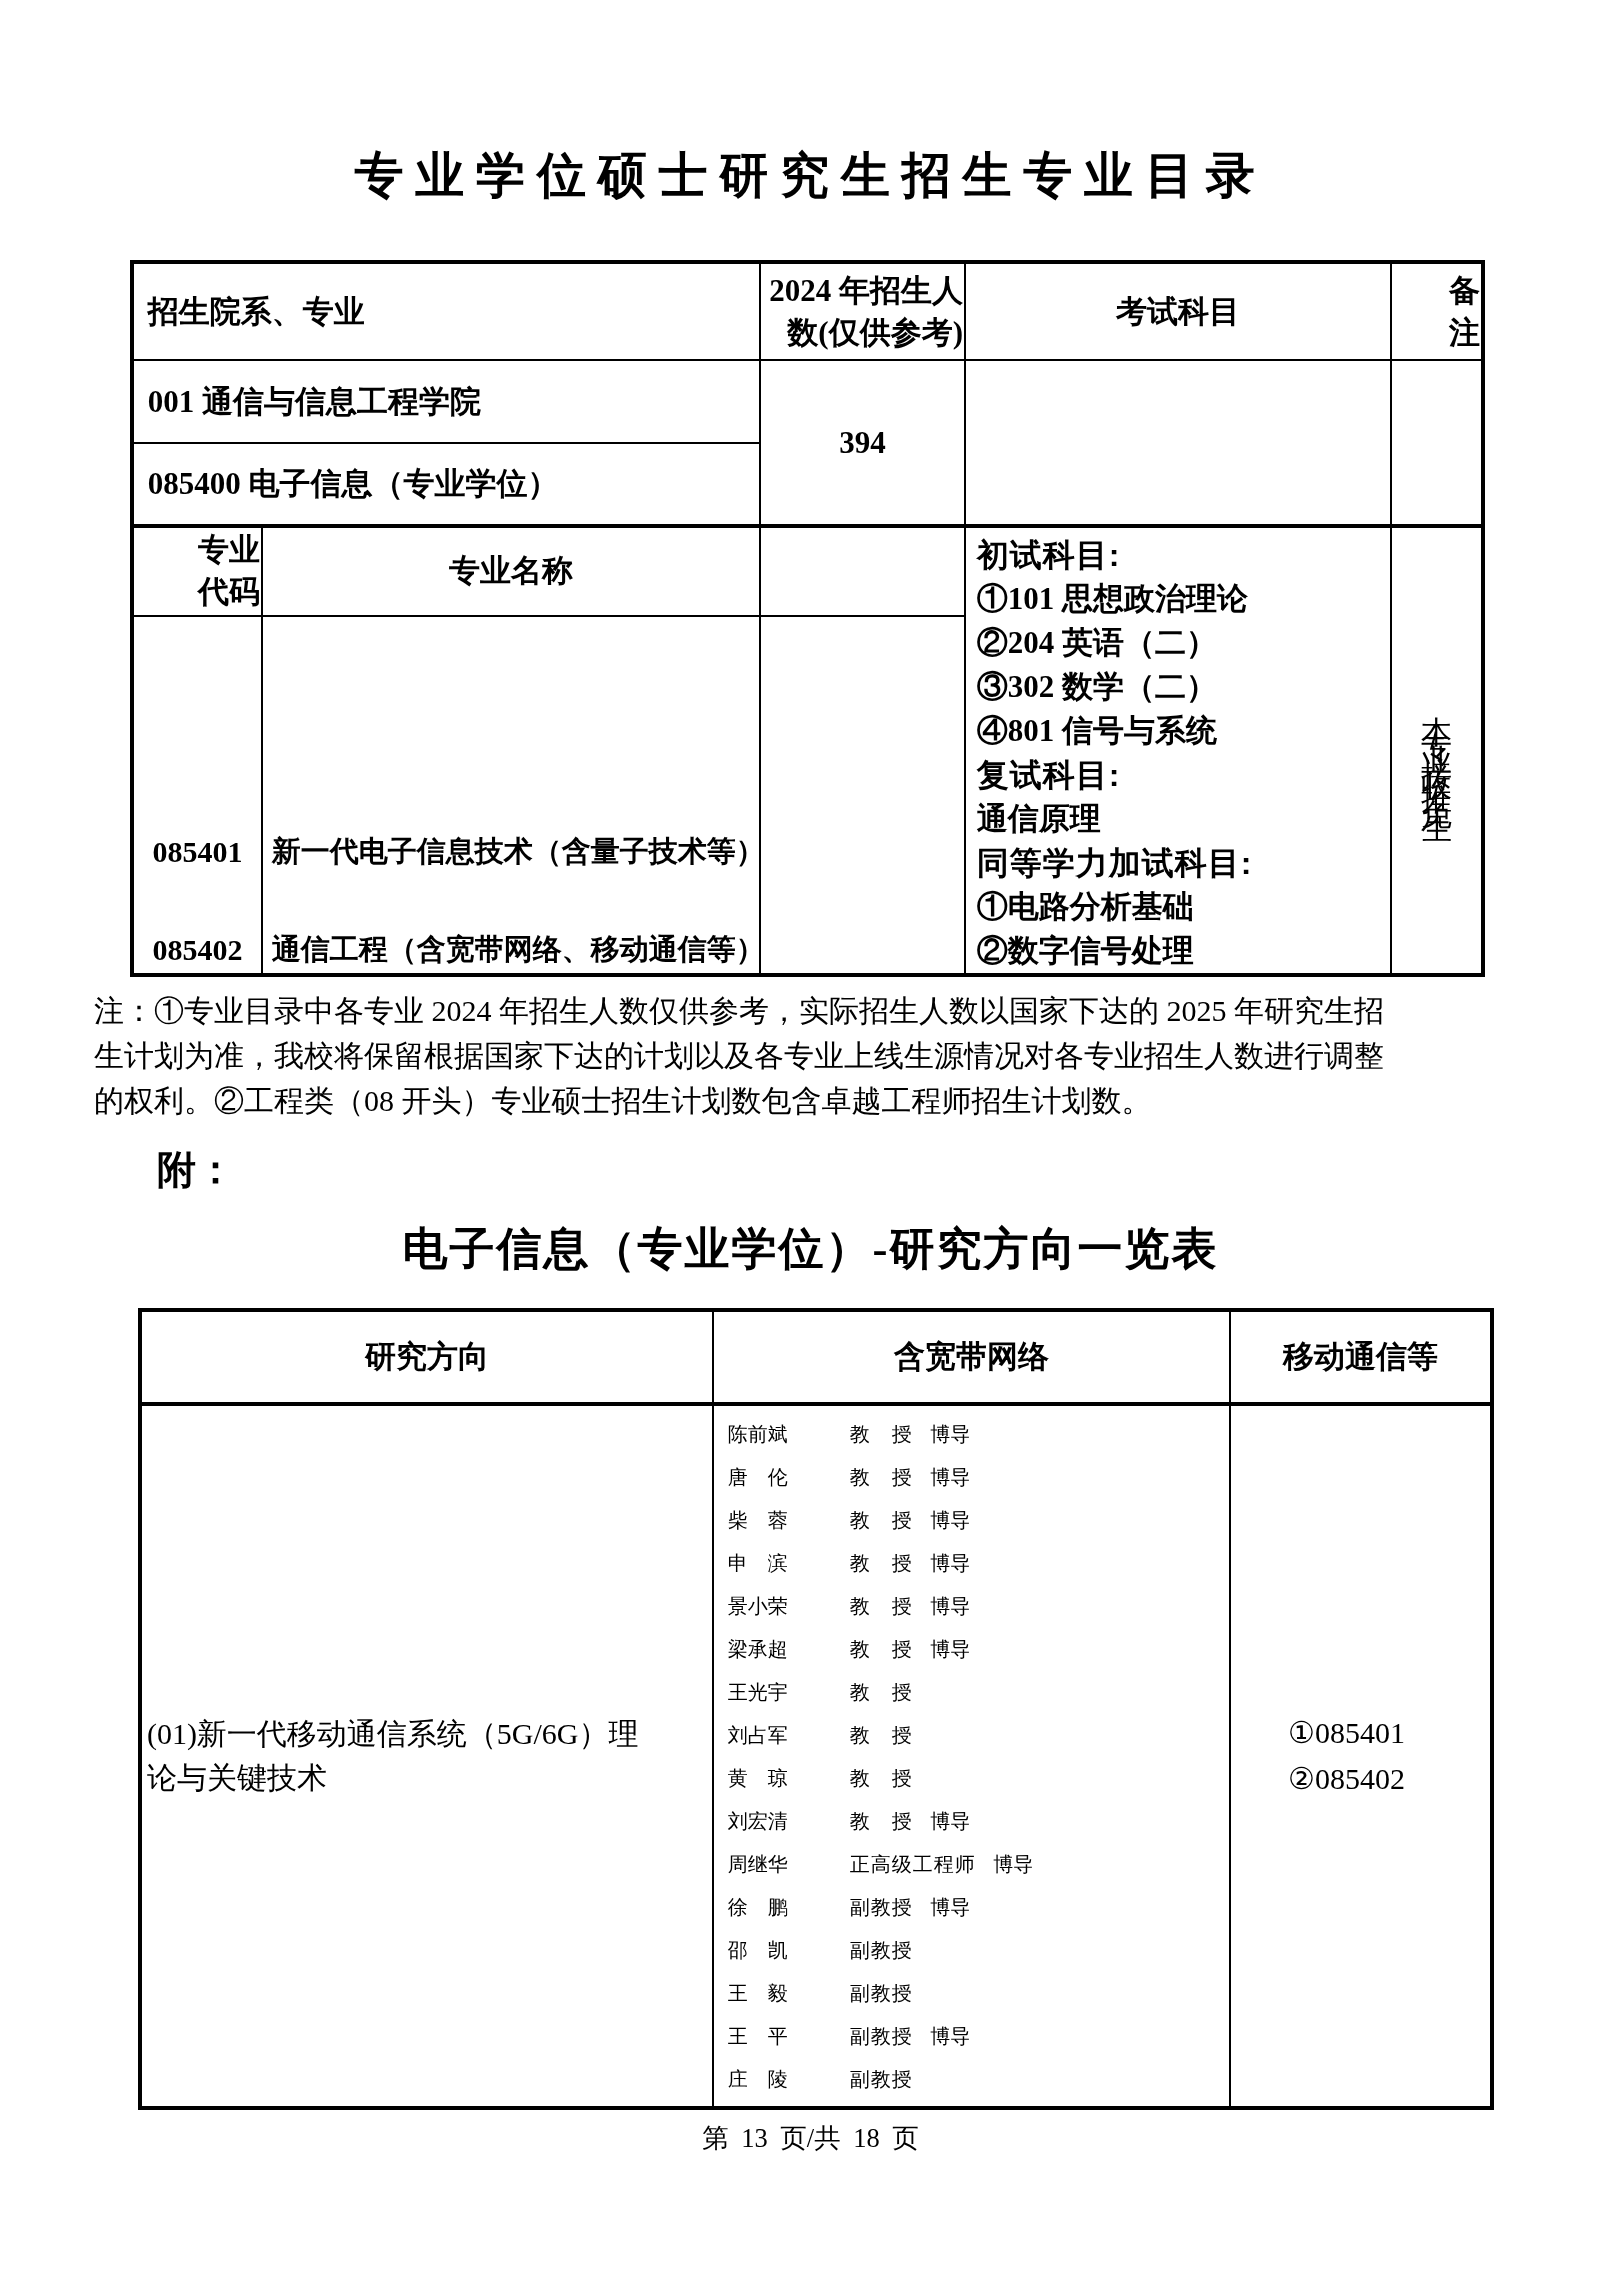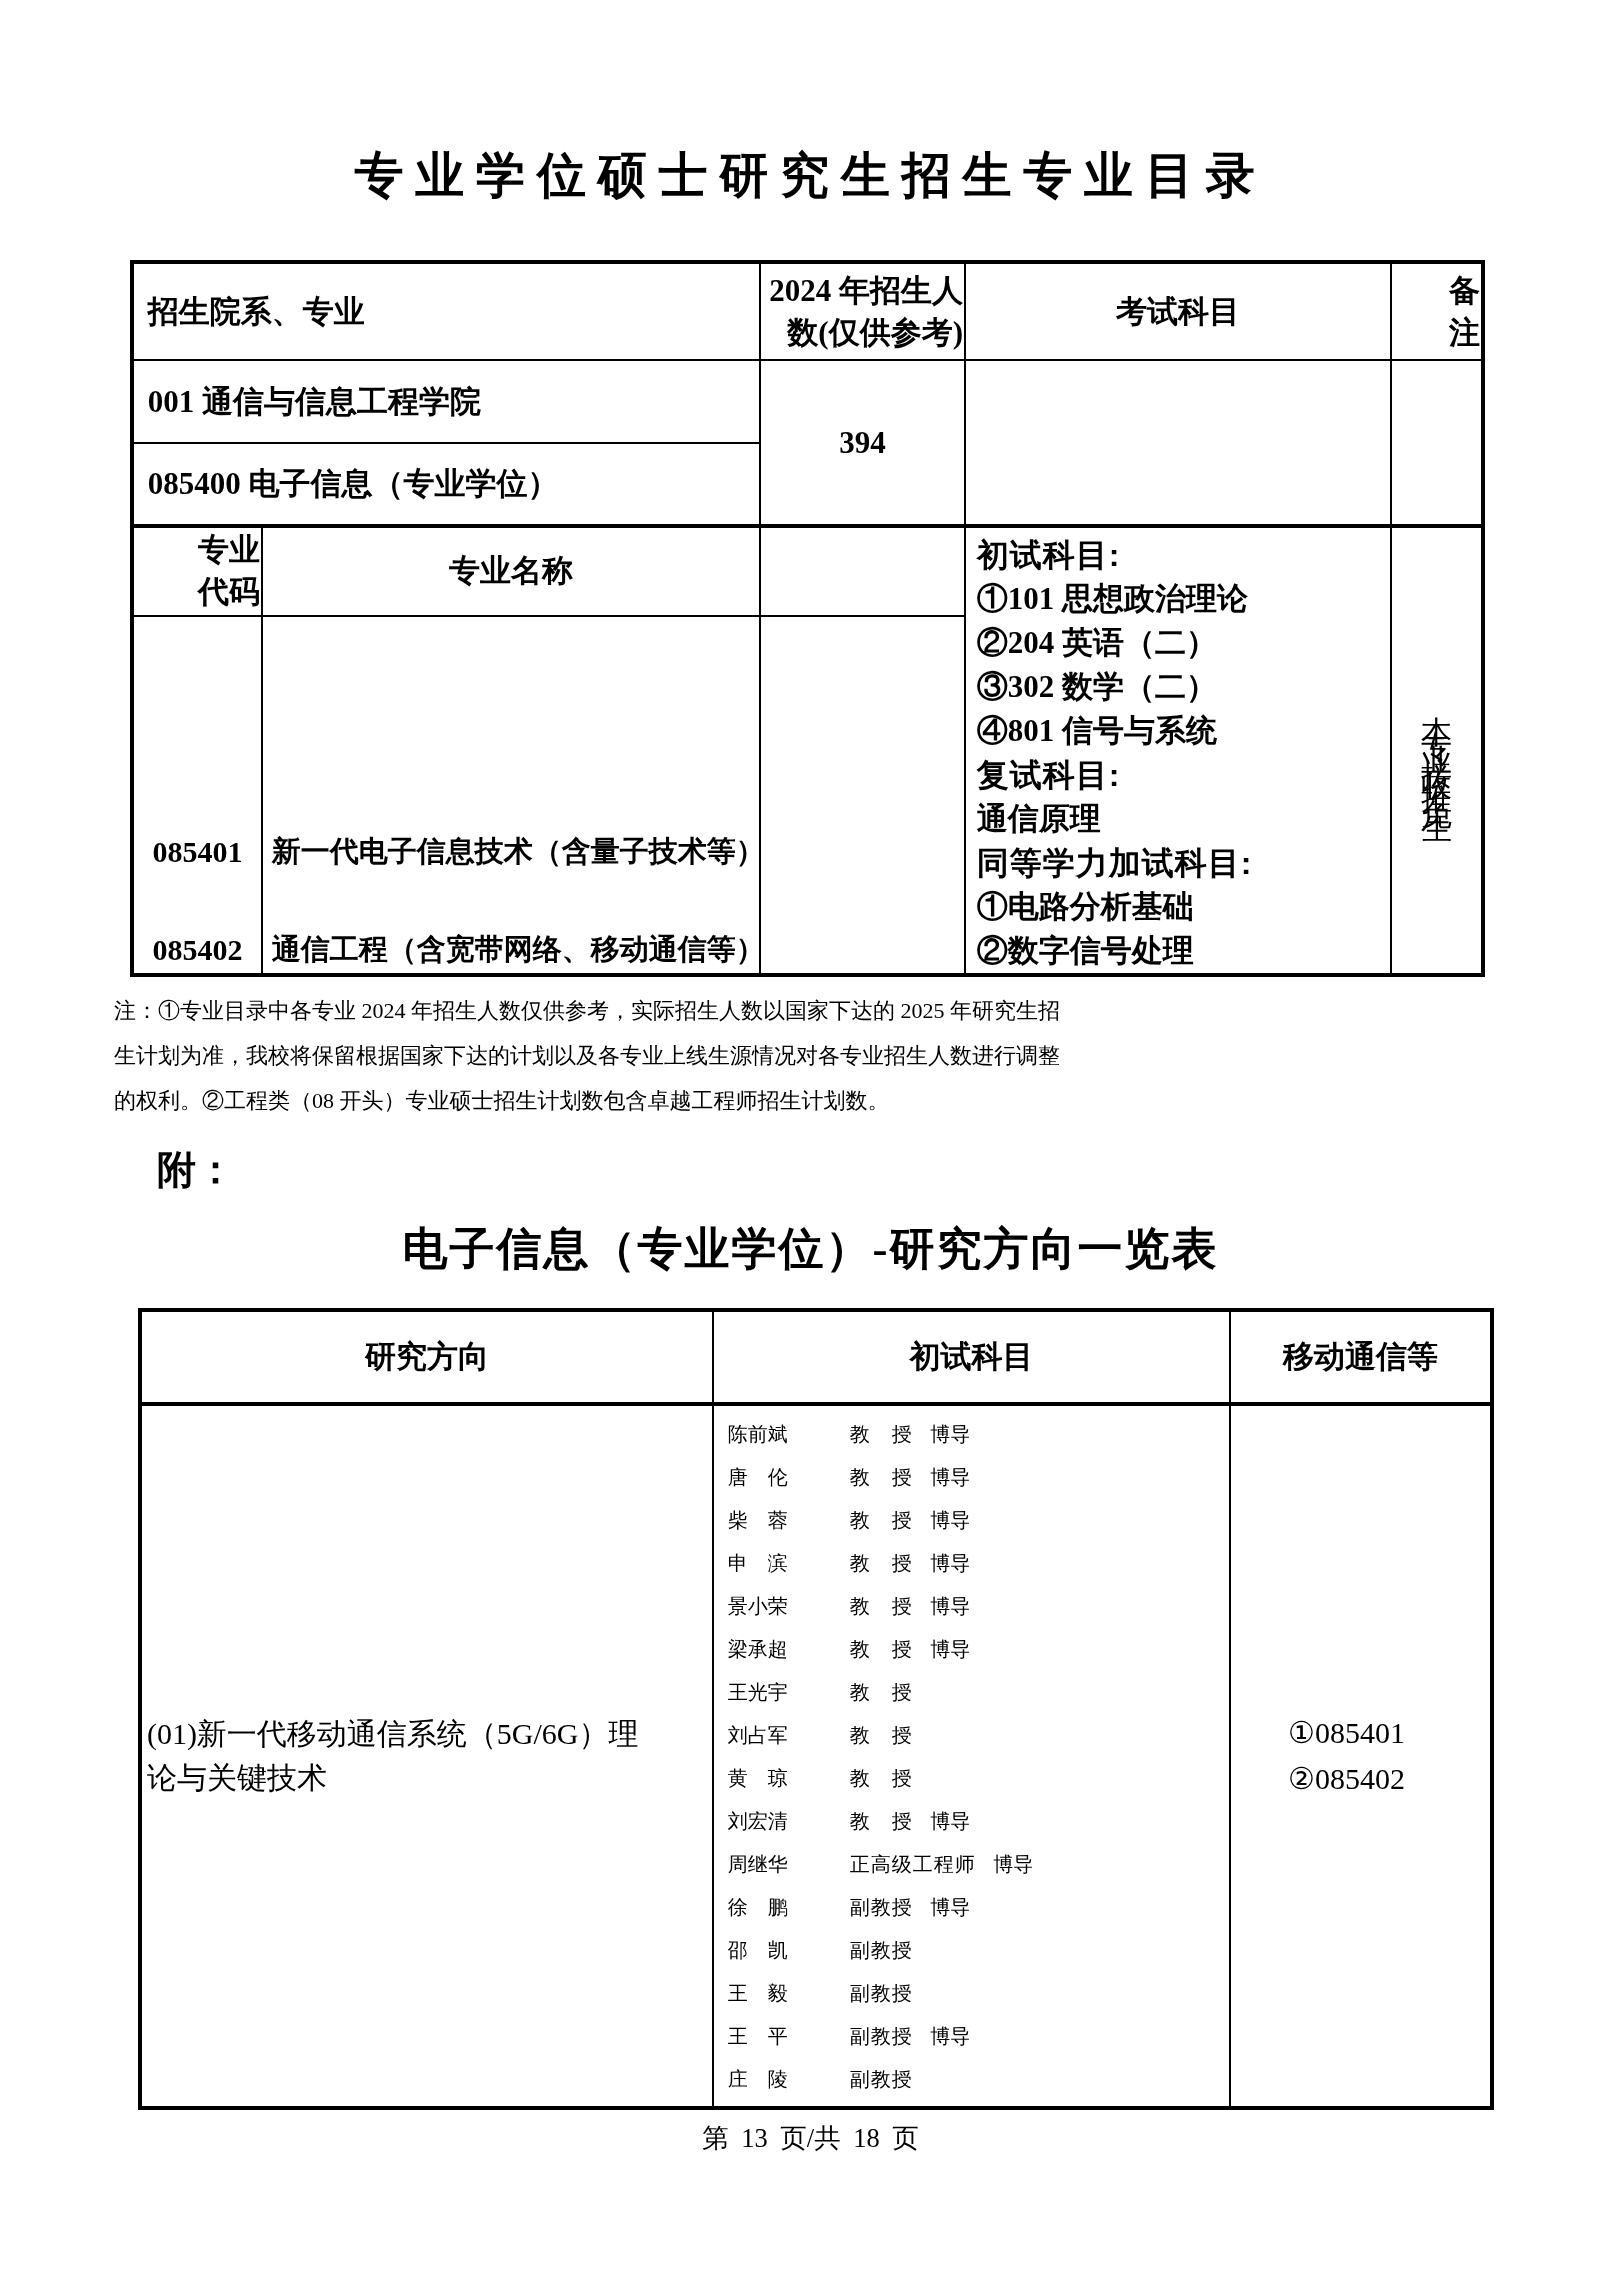--- a/index.html
+++ b/index.html
@@ -36,21 +36,21 @@
   td.remark-cell { text-align:center; vertical-align:middle; }
   .remark-vertical {
     display:inline-block; writing-mode:vertical-lr;
     font-size:31px; font-weight:normal; letter-spacing:13.7px; line-height:1.2;
   }
   .stack { display:flex; flex-direction:column; justify-content:flex-end; gap:59px; height:348px; }
   .stack .code-line { text-align:center; font-size:30px; line-height:39px; }
   .stack .name-line { text-align:left; padding-left:7.8px; font-size:29px; line-height:39px; white-space:nowrap; }
   
   .note-block { position:absolute; left:94px; top:988px; width:1433px; }
-  .note-line { font-size:22px; line-height:45px;margin-left:20px; }
+  .note-line { font-size:30px; line-height:45px; }
   .attach-label { position:absolute; left:157px; top:1143px; font-size:39px; font-weight:bold; }
   .sub-title {
     position:absolute; top:1219px; left:0; width:100%;
     text-align:center; font-size:45px; font-weight:bold; letter-spacing:2px;
     white-space:nowrap;
   }
   
   table.t2 {
     position:absolute; left:138px; top:1308px; width:1352px;
     border-collapse:collapse; table-layout:fixed;
@@ -154,21 +154,21 @@
 
   <table class="t2">
     <colgroup>
       <col style="width:573px">
         <col style="width:517px">
         <col style="width:262px">
     </colgroup>
     <tbody>
       <tr>
         <th>研究方向</th>
-        <th>初试科目</th>
+        <th>含宽带网络</th>
         <th>移动通信等</th>
       </tr>
       <tr class="t2-content">
         <td class="direction-cell">
           <div>(01)新一代移动通信系统（5G/6G）理</div>
           <div>论与关键技术</div>
         </td>
         <td class="teachers-cell">
             <div class="teacher-line"><span class="t-name">陈前斌</span><span class="t-title">教　授</span><span class="t-boda">博导</span></div>
             <div class="teacher-line"><span class="t-name">唐　伦</span><span class="t-title">教　授</span><span class="t-boda">博导</span></div>

